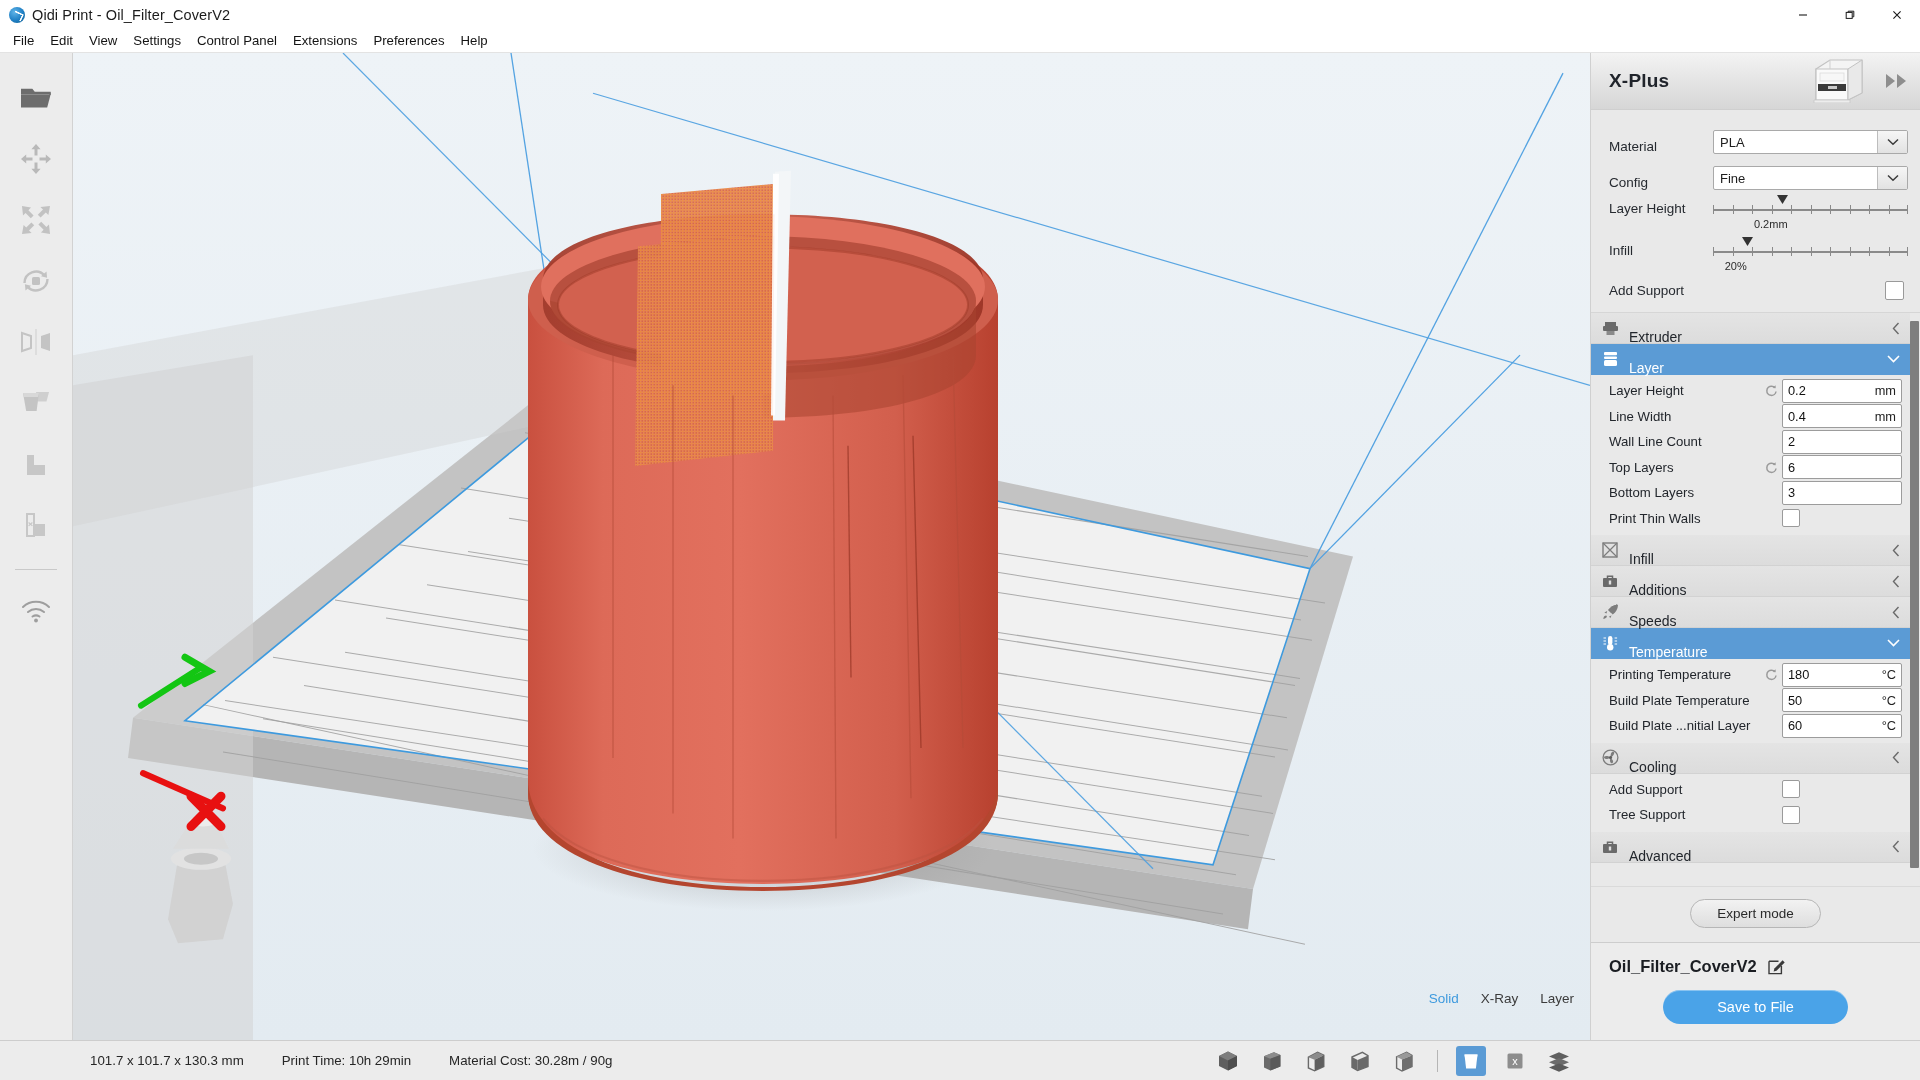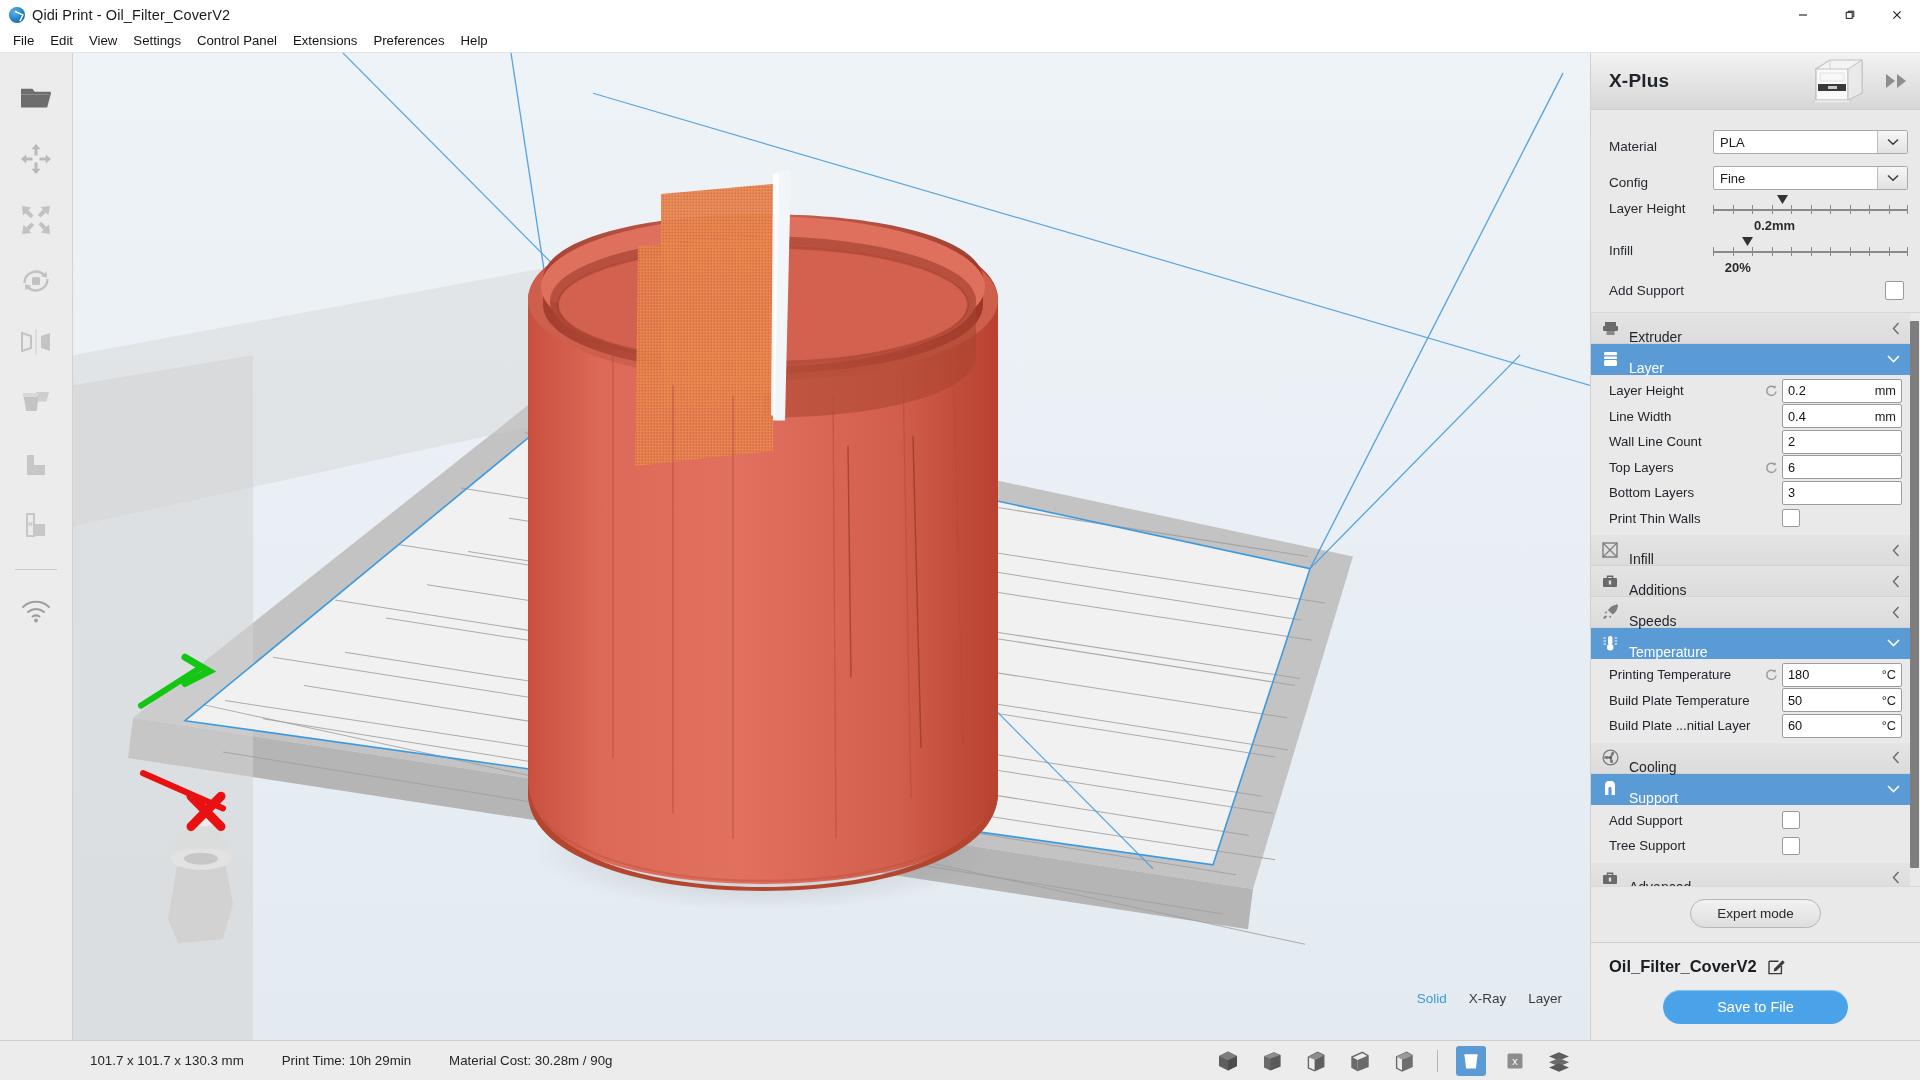--- a/index.html
+++ b/index.html
@@ -59,21 +59,21 @@
   .rail-sep { width: 42px; height: 1px; background: #c9c9c9; margin: 6px 0 18px 0; }
 
   
   .viewport {
     flex: 1 1 auto; position: relative; overflow: hidden;
     background: linear-gradient(180deg, #eef3f7 0%, #e7eef3 45%, #e3ebf1 100%);
   }
   .viewport svg.scene { position: absolute; inset: 0; width: 100%; height: 100%; display: block; }
 
   .viewmode {
-    position: absolute; right: 28px; bottom: 34px; display: flex; gap: 22px;
+    position: absolute; right: 16px; bottom: 34px; display: flex; gap: 22px;
     font-size: 13.5px; z-index: 5;
   }
   .viewmode span { color: #3b3b3b; }
   .viewmode span.active { color: #3e9ade; }
 
   
   .rightpanel {
     width: 330px; flex: 0 0 330px; background: #e9e9e9; display: flex; flex-direction: column;
     border-left: 1px solid #d0d0d0; position: relative;
   }
@@ -99,21 +99,21 @@
     background: linear-gradient(180deg,#f6f6f6,#e2e2e2); display: flex; align-items: center;
     justify-content: center;
   }
   .srow { display: flex; align-items: flex-start; height: 42px; padding: 0 12px 0 18px; }
   .srow .qlabel { padding-top: 11px; }
   .slider-wrap { flex: 1 1 auto; position: relative; padding-top: 3px; }
   .slider-marker { position: absolute; top: 0px; width: 11px; height: 9px; }
   .slider-track { position: relative; height: 13px; margin-top: 11px; }
   .slider-track .bar { position: absolute; left: 0; right: 0; top: 5px; height: 2px; background: #8a8a8a; }
   .slider-track .tick { position: absolute; top: 1px; width: 1px; height: 9px; background: #8a8a8a; }
-  .slider-val { font-size: 13px; color: #2b2b2b; margin-top: 1px; font-weight: bold; }
+  .slider-val { font-size: 11px; color: #2b2b2b; margin-top: 1px; }
   .checkrow { display: flex; align-items: center; height: 32px; padding: 0 16px 0 18px; }
   .checkbox { width: 19px; height: 19px; background: #fff; border: 1px solid #9a9a9a; border-radius: 2px; }
 
   
   .rp-scroll {
     flex: 1 1 auto; overflow: hidden; position: relative; background: #e9e9e9;
     border-top: 1px solid #d6d6d6;
   }
   .rp-scroll-inner { position: absolute; inset: 0 10px 0 0; }
   .sect-head {
@@ -753,33 +753,20 @@
                 </svg>
             </div>
             <div class="sect-title">Cooling</div>
             <div class="sect-chev">
               <svg width="8" height="13" viewBox="0 0 8 13">
                   <path d="M6.5 1 L1.5 6.5 L6.5 12" stroke="currentColor" stroke-width="1.4" fill="none"></path>
                 </svg>
             </div>
           </div>
 
-          <div class="sect-head open">
-            <div class="sect-icon">
-              <svg width="16" height="16" viewBox="0 0 16 16">
-                  <path d="M3 4.4a5 5 0 0 1 10 0V14H9.6V7.4a1.6 1.6 0 0 0-3.2 0V14H3z" fill="#fff"></path>
-                </svg>
-            </div>
-            <div class="sect-title">Support</div>
-            <div class="sect-chev">
-              <svg width="13" height="8" viewBox="0 0 13 8">
-                  <path d="M1 1 L6.5 6.5 L12 1" stroke="currentColor" stroke-width="1.6" fill="none"></path>
-                </svg>
-            </div>
-          </div>
           <div class="sect-body">
             <div class="frow">
               <div class="flabel">Add Support</div>
               <div class="reset-icon"></div>
               <div class="fcheck">
                 <div class="checkbox"></div>
               </div>
             </div>
             <div class="frow">
               <div class="flabel">Tree Support</div>

